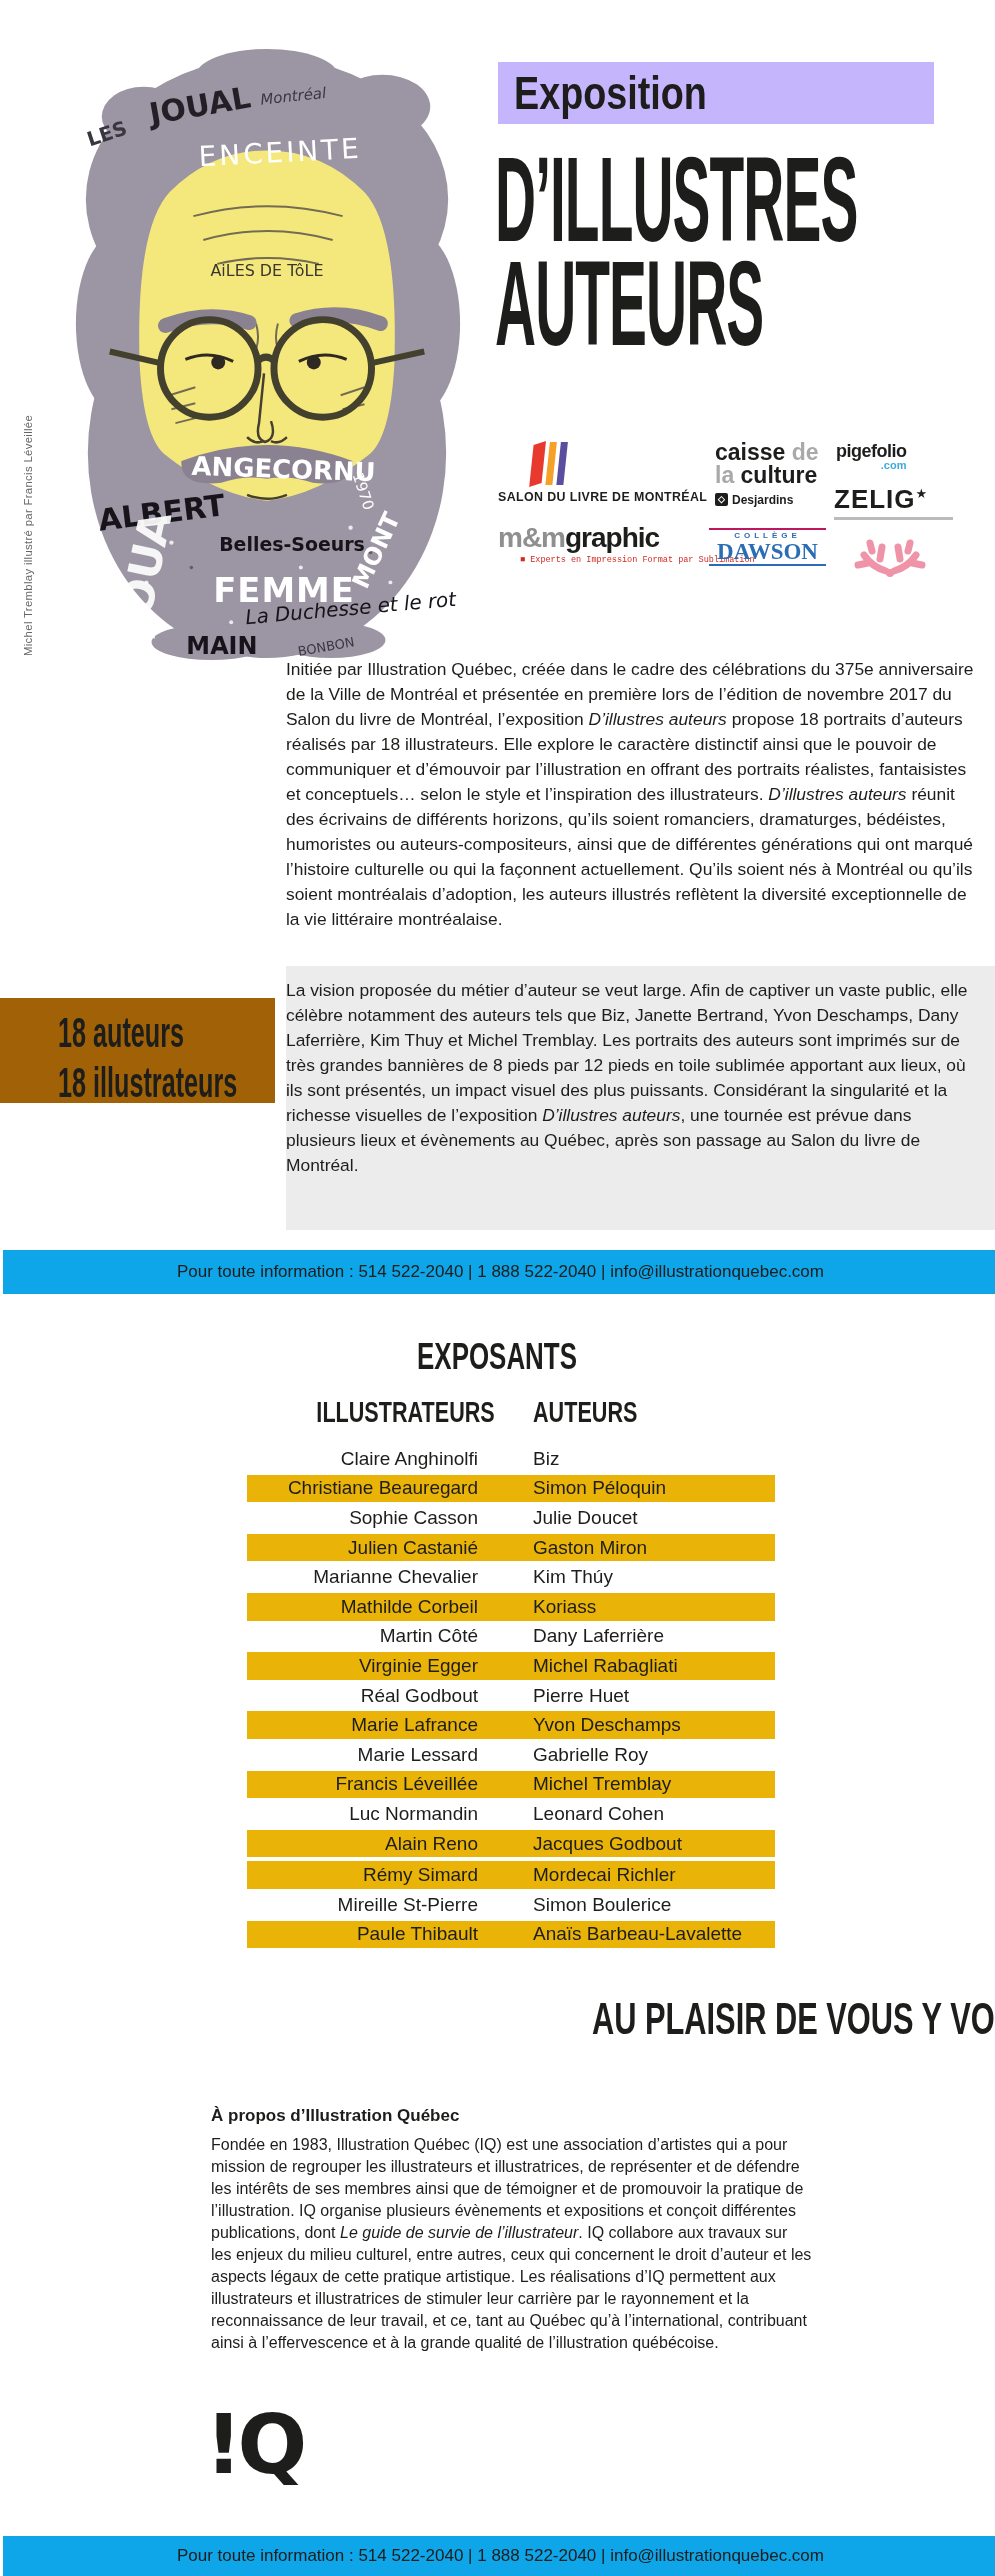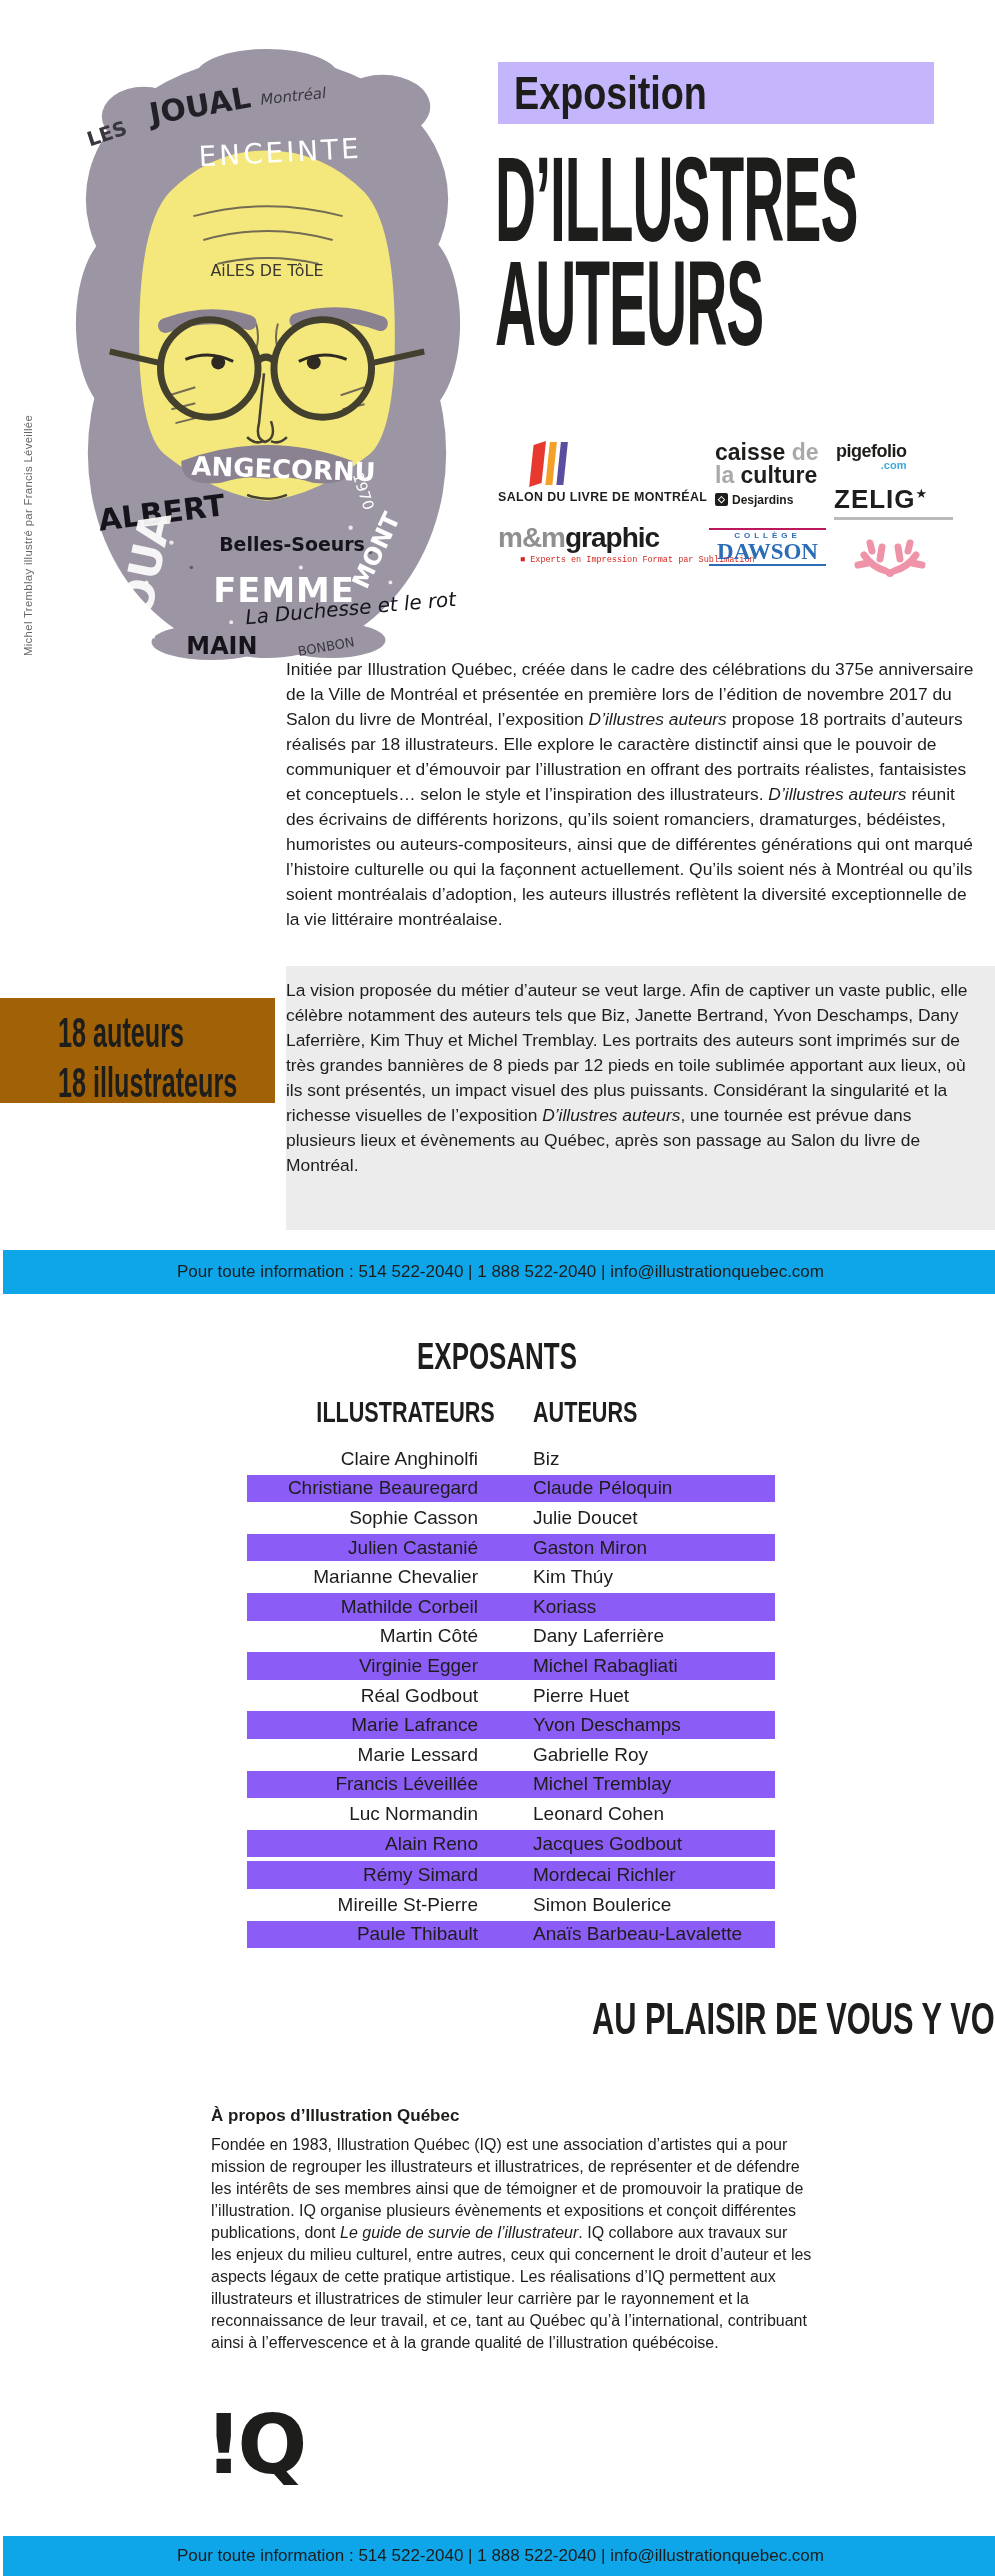--- a/index.html
+++ b/index.html
@@ -52,21 +52,21 @@
   .exp-title{left:0;top:1336px;width:995px;text-align:center;}
   .exp-title span{font-size:36px;font-weight:bold;transform:scaleX(.72);transform-origin:center top;}
   .table{left:247px;top:1395px;width:528px;}
   .thead{display:flex;margin-bottom:16px;}
   .thead .c1{width:231px;text-align:right;}
   .thead .c2{margin-left:55px;}
   .thead span{font-size:30px;font-weight:bold;}
   .thead .c1 span{transform:scaleX(.72);transform-origin:right top;}
   .thead .c2 span{transform:scaleX(.72);transform-origin:left top;}
   .trow{display:flex;height:27.6px;align-items:center;font-size:19px;}
-  .trow.alt{background:#8b5cf6;border-top:2px solid #fff;border-bottom:2px solid #fff;}
+  .trow.alt{background:#eab308;border-top:2px solid #fff;border-bottom:2px solid #fff;}
   .trow .c1{width:231px;text-align:right;}
   .trow .c2{margin-left:55px;}
 
   .closing{left:398px;top:1994px;width:518px;text-align:right;}
   .closing span{font-size:44px;font-weight:bold;transform:scaleX(.7);transform-origin:right top;}
 
   .about{left:211px;top:2106px;width:601px;}
   .about h3{margin:0 0 8px 0;font-size:17px;}
   .about .body{font-size:16px;line-height:22px;}
   .iq-logo{left:205px;top:2397px;font-size:82px;font-weight:900;letter-spacing:-5px;font-family:"DejaVu Sans",sans-serif;}
@@ -243,21 +243,21 @@
       <div class="c1"><span class="cond-r">ILLUSTRATEURS</span></div>
       <div class="c2"><span class="cond">AUTEURS</span></div>
     </div>
     <div>
         <div class="trow">
         <div class="c1">Claire Anghinolfi</div>
         <div class="c2">Biz</div>
       </div>
         <div class="trow alt">
         <div class="c1">Christiane Beauregard</div>
-        <div class="c2">Claude Péloquin</div>
+        <div class="c2">Simon Péloquin</div>
       </div>
         <div class="trow">
         <div class="c1">Sophie Casson</div>
         <div class="c2">Julie Doucet</div>
       </div>
         <div class="trow alt">
         <div class="c1">Julien Castanié</div>
         <div class="c2">Gaston Miron</div>
       </div>
         <div class="trow">

